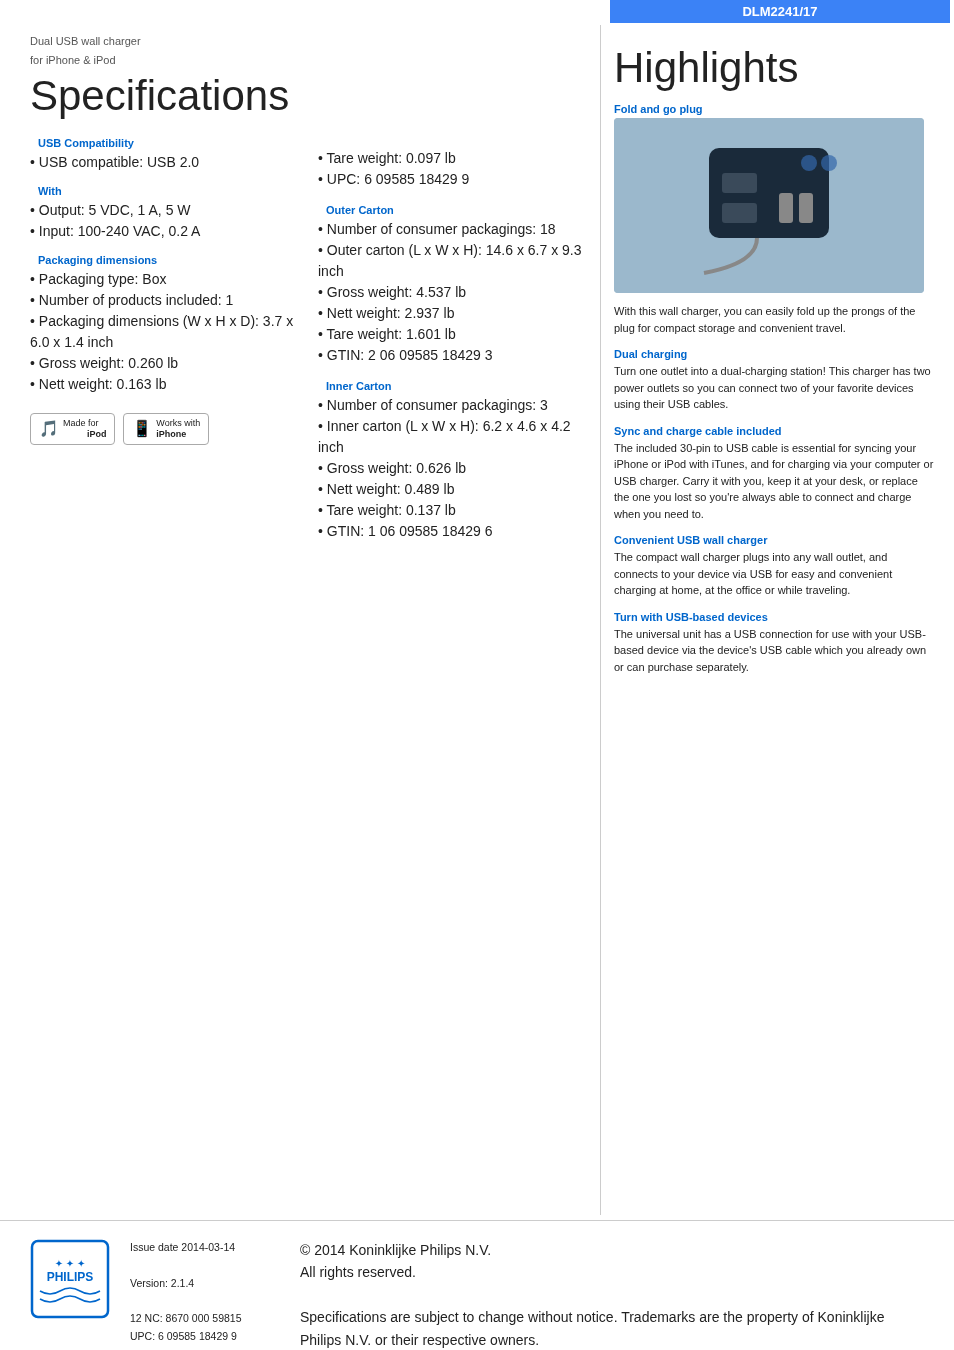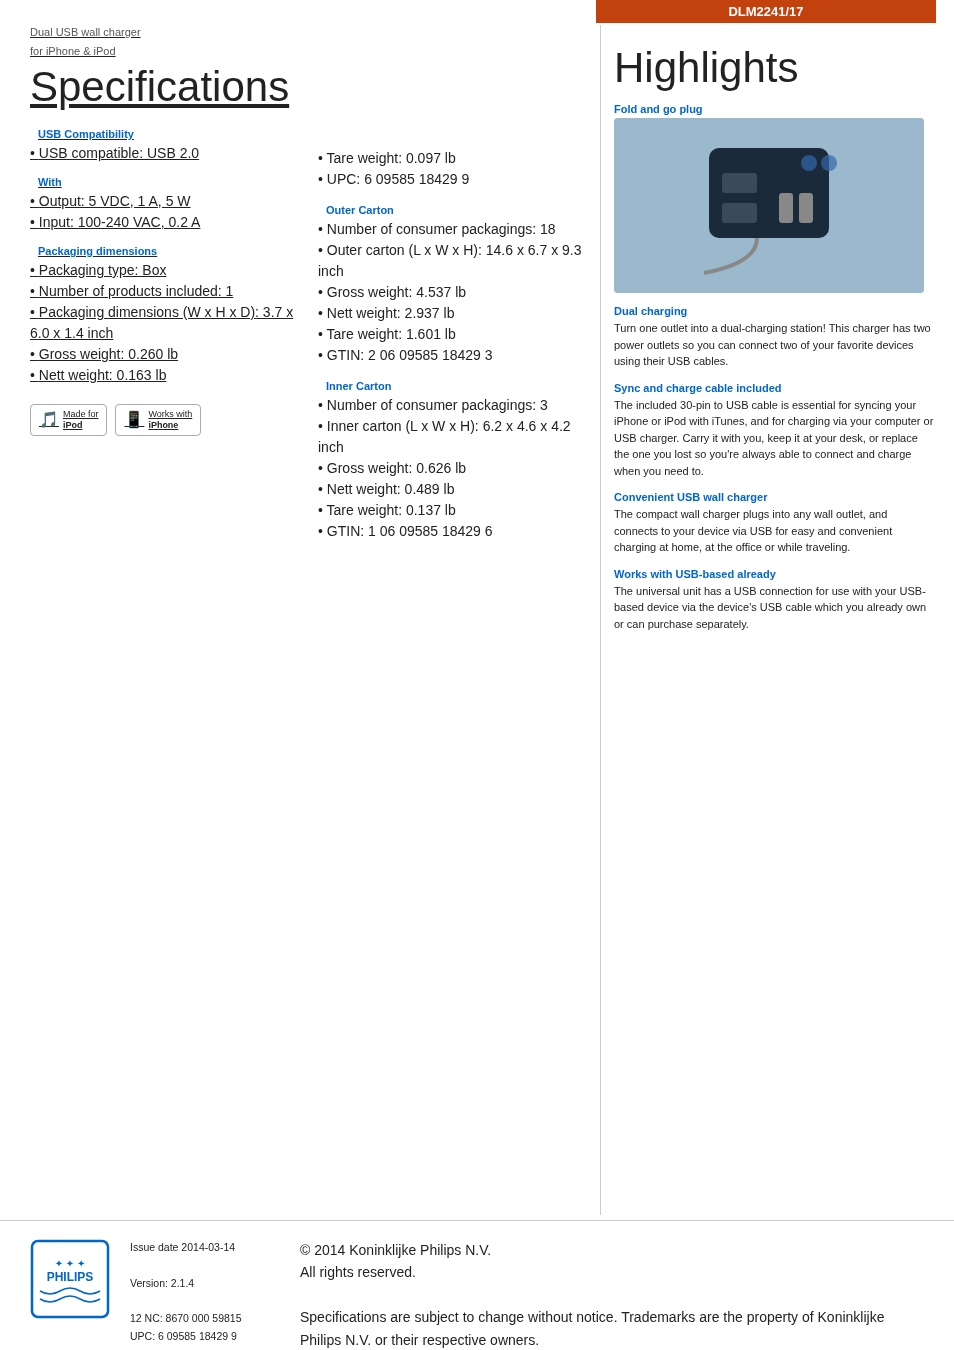--- a/index.html
+++ b/index.html
@@ -13,39 +13,38 @@
       position: relative;
     }
     .page {
       width: 954px;
       min-height: 1350px;
       padding: 0;
       position: relative;
     }
     
     .model-badge {
-      background: #c2410c;
+      background: #3b82f6;
       color: #fff;
       font-size: 13px;
       font-weight: bold;
       padding: 4px 12px;
       display: inline-block;
       position: absolute;
       top: 0;
-      right: 18px;
+      right: 4px;
       width: 340px;
       text-align: center;
     }
     
     .left-col {
       position: absolute;
       left: 30px;
-      top: 25px;
+      top: 34px;
       width: 280px;
-      text-decoration: underline;
     }
     .product-subtitle {
       font-size: 11px;
       color: #555;
       line-height: 1.4;
       margin-bottom: 4px;
     }
     .page-title {
       font-size: 42px;
       font-weight: 300;
@@ -220,21 +219,21 @@
       <div class="spec-item">Packaging dimensions (W x H x D): 3.7 x 6.0 x 1.4 inch</div>
       <div class="spec-item">Gross weight: 0.260 lb</div>
       <div class="spec-item">Nett weight: 0.163 lb</div>
     </div>
 
     <div class="badges">
       <div class="badge">
         <span class="badge-icon">🎵</span>
         <div>
           <div class="badge-text">Made for</div>
-          <div class="badge-text" style="font-weight:bold;">iPod</div>
+          <div class="badge-text" style="font-weight:bold;margin-left:24px;">iPod</div>
         </div>
       </div>
       <div class="badge">
         <span class="badge-icon">📱</span>
         <div>
           <div class="badge-text">Works with</div>
           <div class="badge-text" style="font-weight:bold;">iPhone</div>
         </div>
       </div>
     </div>
@@ -286,39 +285,40 @@
 
           <rect x="165" y="75" width="14" height="30" rx="3" fill="#888"></rect>
           <rect x="185" y="75" width="14" height="30" rx="3" fill="#888"></rect>
 
           <circle cx="195" cy="45" r="8" fill="#3366aa" opacity="0.7"></circle>
           <circle cx="215" cy="45" r="8" fill="#3366aa" opacity="0.7"></circle>
 
           <path d="M 143 120 Q 143 145 90 155" stroke="#888" stroke-width="4" fill="none"></path>
         </svg>
       </div>
+      <div class="highlight-text">With this wall charger, you can easily fold up the prongs of the plug for compact storage and convenient travel.</div>
     </div>
 
     <div style="margin-top:10px;">
       <div class="highlight-heading">Dual charging</div>
       <div class="highlight-text">Turn one outlet into a dual-charging station! This charger has two power outlets so you can connect two of your favorite devices using their USB cables.</div>
     </div>
 
     <div style="margin-top:10px;">
       <div class="highlight-heading">Sync and charge cable included</div>
       <div class="highlight-text">The included 30-pin to USB cable is essential for syncing your iPhone or iPod with iTunes, and for charging via your computer or USB charger. Carry it with you, keep it at your desk, or replace the one you lost so you're always able to connect and charge when you need to.</div>
     </div>
 
     <div style="margin-top:10px;">
       <div class="highlight-heading">Convenient USB wall charger</div>
       <div class="highlight-text">The compact wall charger plugs into any wall outlet, and connects to your device via USB for easy and convenient charging at home, at the office or while traveling.</div>
     </div>
 
     <div style="margin-top:10px;">
-      <div class="highlight-heading">Works with USB-based already</div>
+      <div class="highlight-heading">Turn with USB-based devices</div>
       <div class="highlight-text">The universal unit has a USB connection for use with your USB-based device via the device's USB cable which you already own or can purchase separately.</div>
     </div>
   </div>
 
   <div class="footer">
 
     <div class="philips-logo">
       <svg viewBox="0 0 80 80" xmlns="http://www.w3.org/2000/svg">
 
         <rect x="2" y="2" width="76" height="76" rx="6" fill="none" stroke="#0066cc" stroke-width="2.5"></rect>

